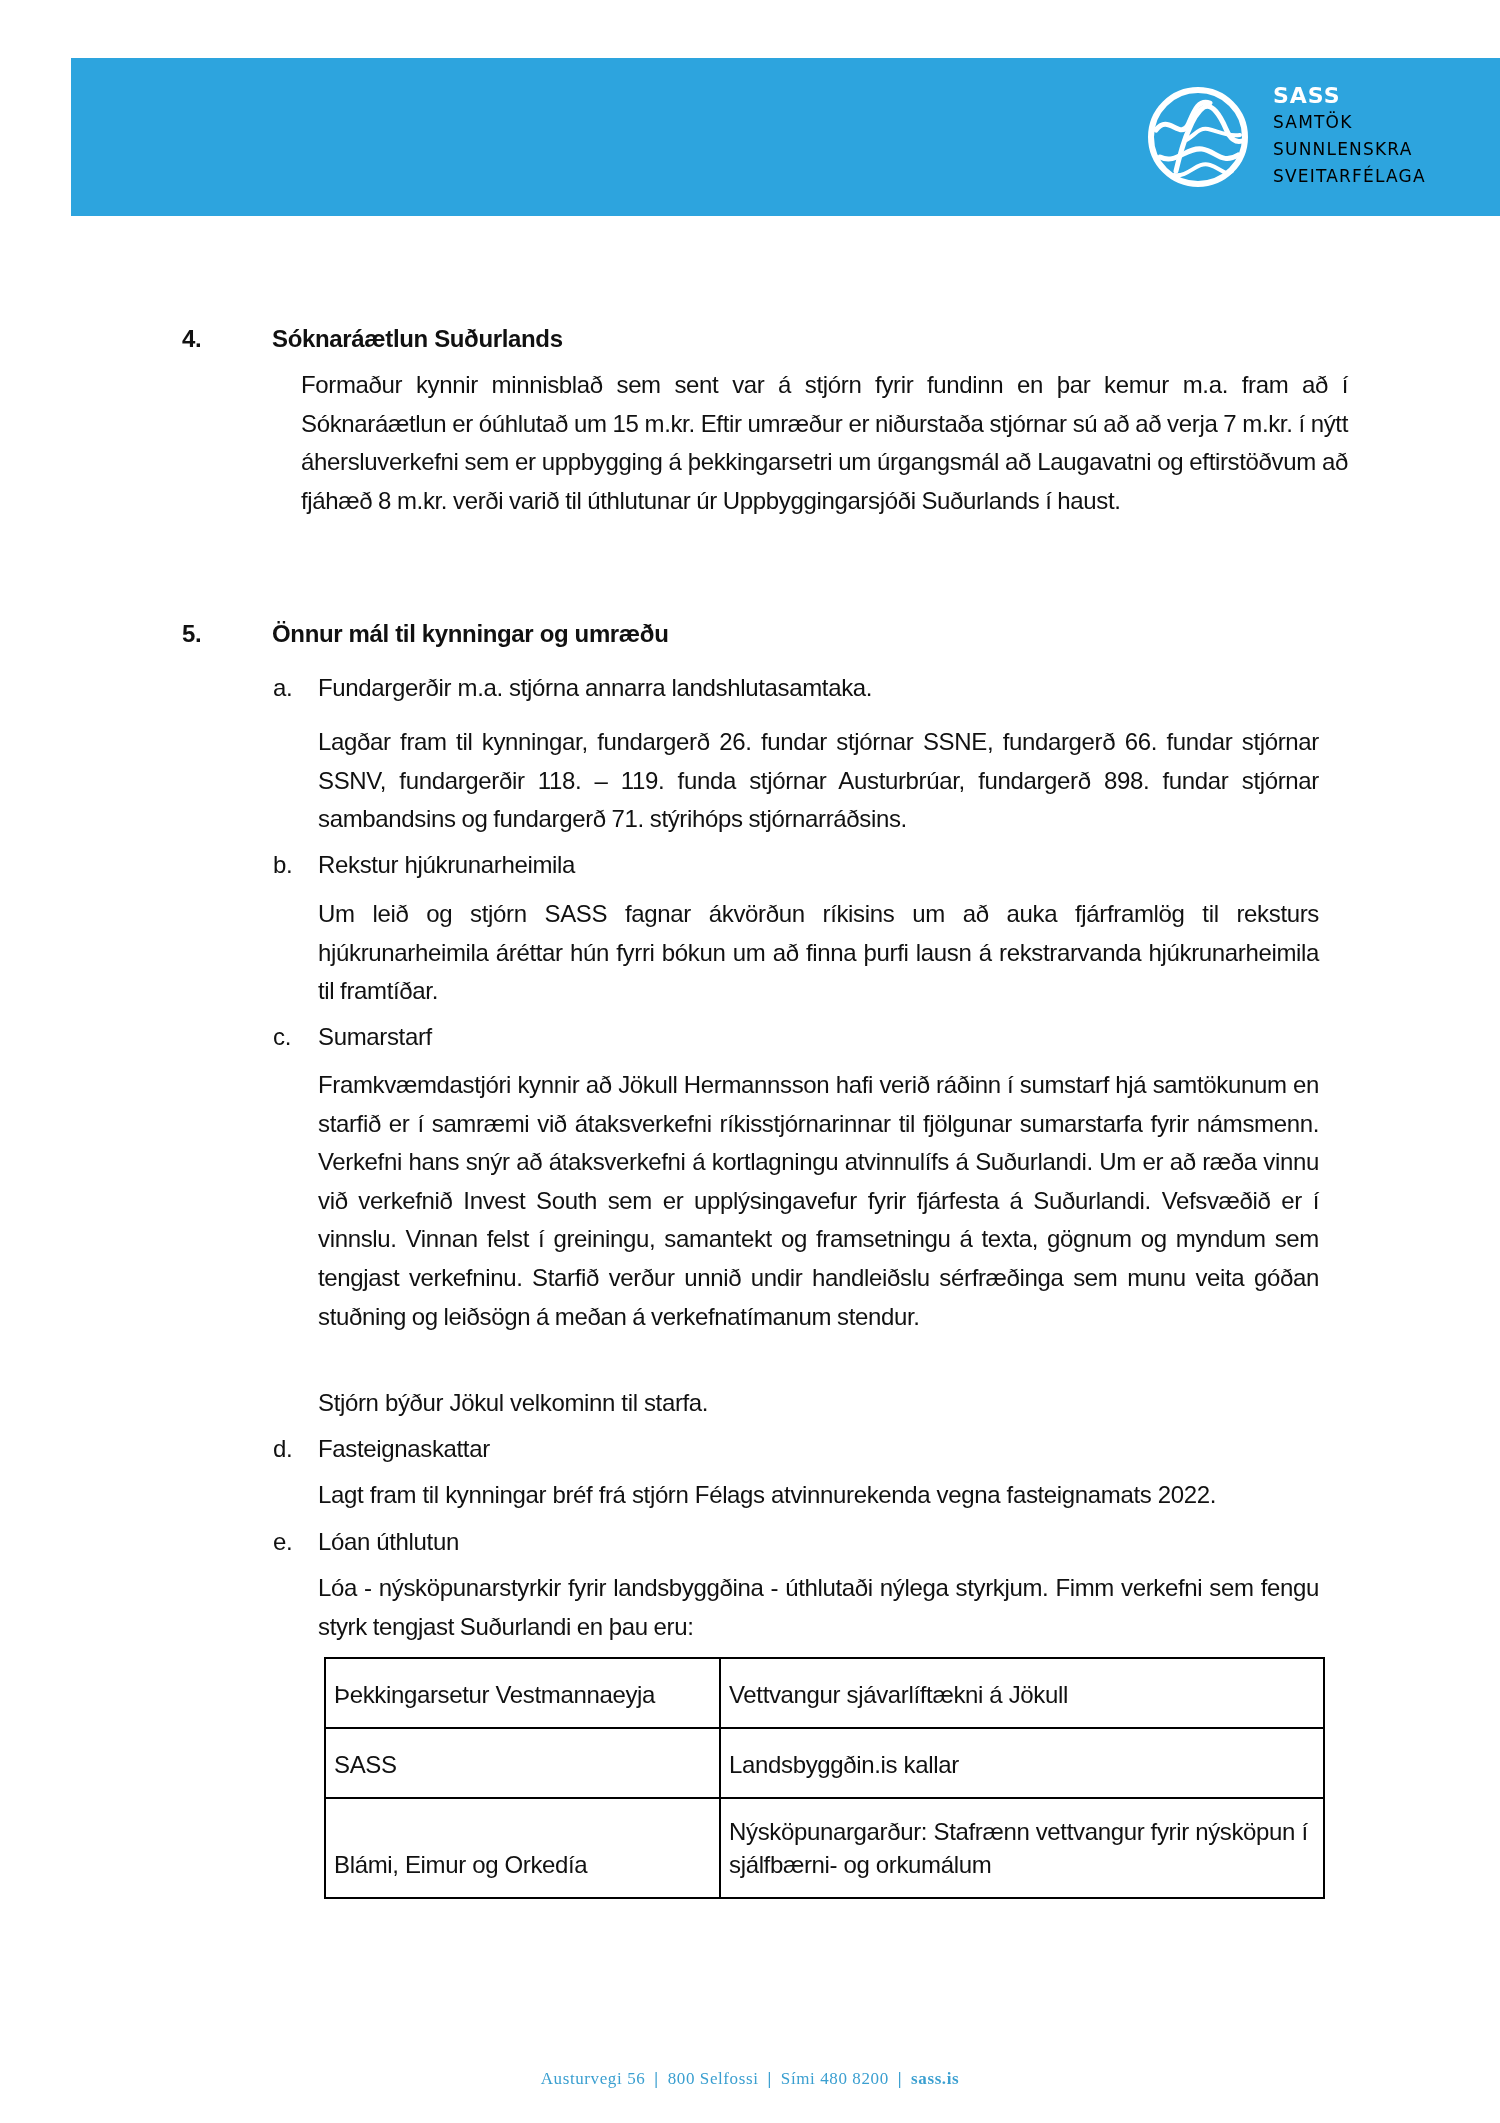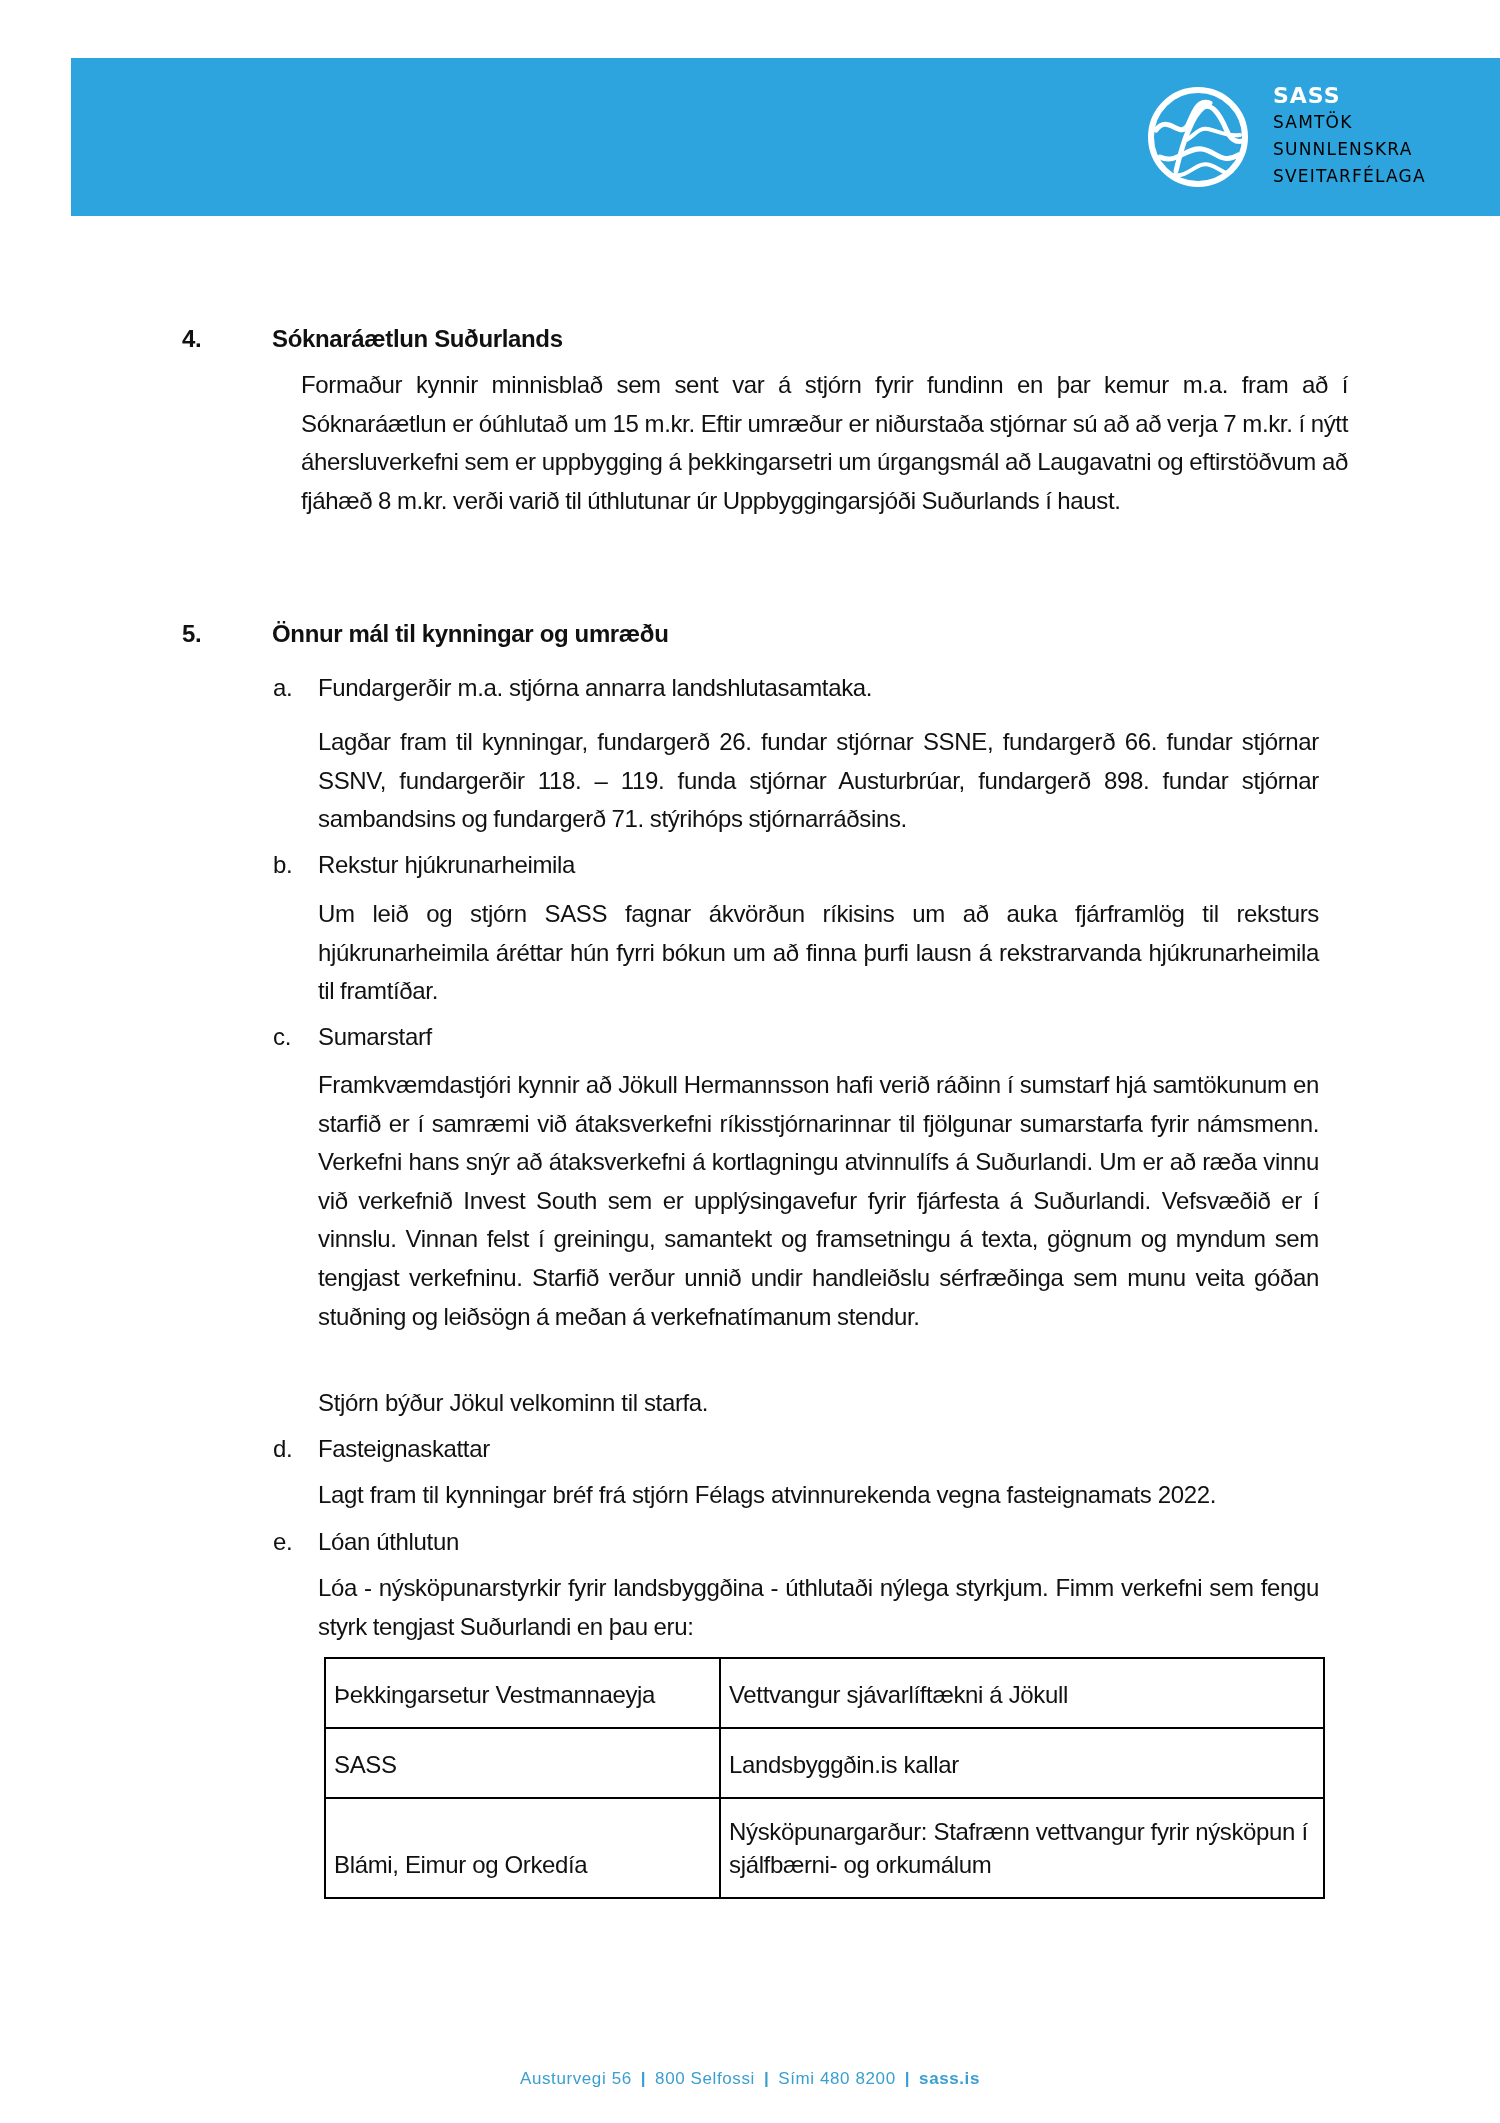--- a/index.html
+++ b/index.html
@@ -39,21 +39,21 @@
   }
   table.grants td {
     border: 2.5px solid #000; padding: 16px 8px; vertical-align: bottom;
     line-height: 33px; height: 36px;
   }
   table.grants td.c1 { width: 377px; }
   table.grants tr.tall td { height: 66px; margin-left: 33px; }
 
   .footer {
     position: absolute; left: 0; width: 1500px; top: 2069px; text-align: center;
-    font-family: Liberation Sans, sans-serif; font-size: 17px; color: #3a9fd0; letter-spacing: 0.6px;
+    font-family: Liberation Serif, serif; font-size: 17px; color: #3a9fd0; letter-spacing: 0.6px;
   }
   .footer .sep { font-weight: bold; margin: 0 9px; }
   .footer .web { font-weight: bold; }
 </style>
 </head>
 <body>
 
 <div class="banner"></div>
 <svg class="logo-mark" viewBox="0 0 104 104">
   <circle cx="52" cy="52" r="47" fill="none" stroke="#ffffff" stroke-width="6"></circle>

